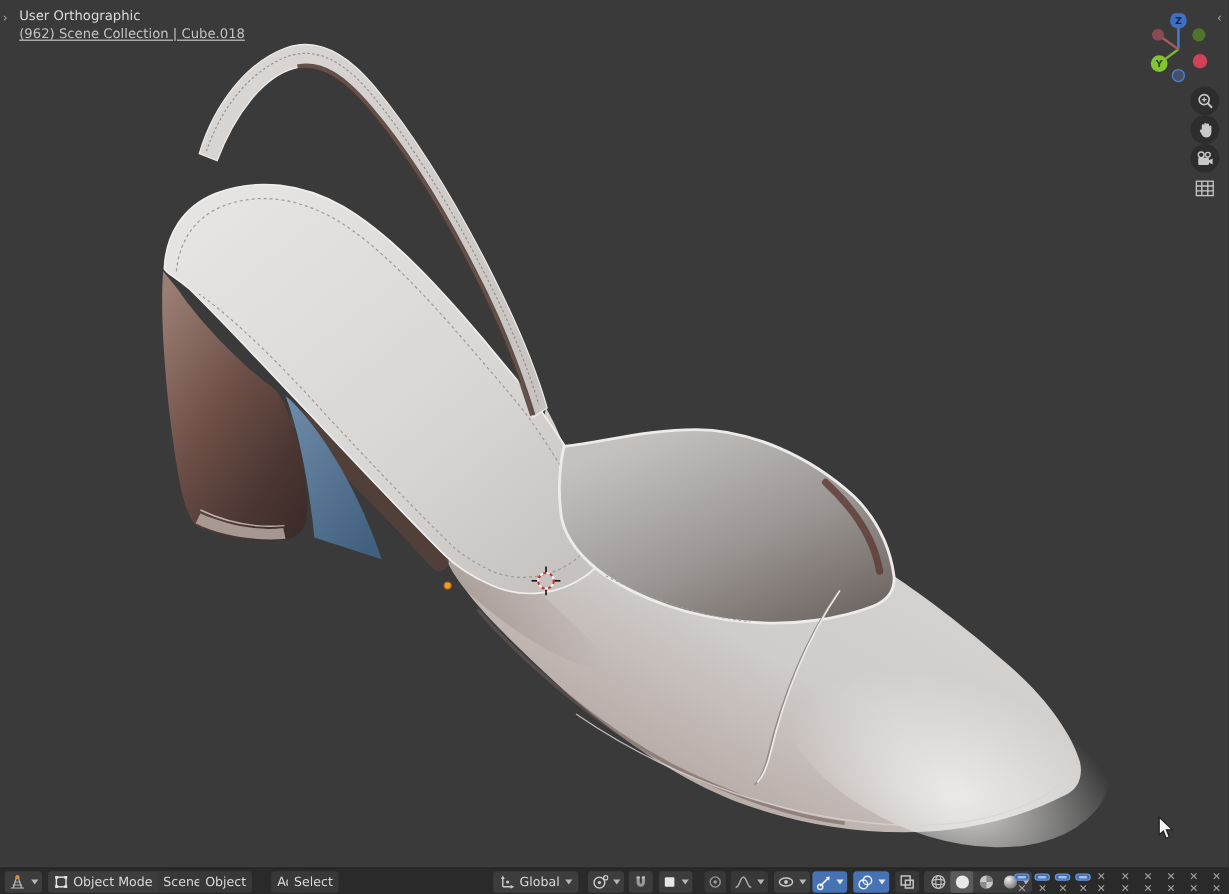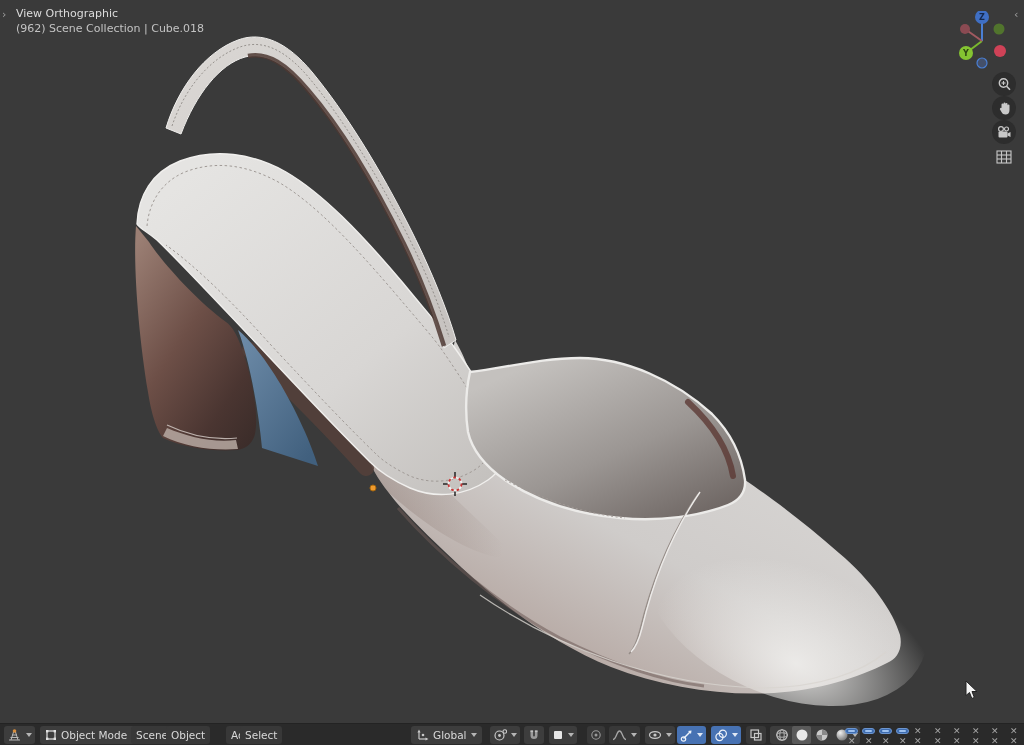--- a/index.html
+++ b/index.html
@@ -2,21 +2,21 @@
 <html><head>
 <meta charset="utf-8">
 <style>
   html,body{margin:0;padding:0;background:#222;}
   #stage{position:relative;width:1024px;height:745px;overflow:hidden;
          background:#3a3a3a;font-family:"DejaVu Sans",sans-serif;
          -webkit-font-smoothing:antialiased;}
   .abs{position:absolute;}
   
   .vp-label{color:#dcdcdc;font-size:11px;line-height:15px;white-space:nowrap;}
-  .vp-label.dim{color:#c3c3c3;}
+  .vp-label.dim{color:#c3c3c3;text-decoration:underline;}
   .edge-arrow{color:#9f9f9f;font-size:11px;line-height:11px;}
   
   .navbtn{width:24px;height:24px;border-radius:50%;background:#2d2d2d;
           display:flex;align-items:center;justify-content:center;}
   
   #header{position:absolute;left:0;top:723px;width:1024px;height:22px;
           background:#2a2a2a;border-top:1px solid #232323;box-sizing:border-box;}
   .btn{position:absolute;top:2px;height:18px;background:#3d3d3d;border-radius:3px;
        display:inline-flex;align-items:center;gap:4px;padding:0 5px;
        color:#d8d8d8;font-size:10.5px;white-space:nowrap;box-sizing:border-box;}
@@ -210,21 +210,21 @@
       <line x1="455" y1="472" x2="455" y2="478" stroke="#1a1a1a" stroke-width="1.4"></line>
       <line x1="455" y1="490" x2="455" y2="496" stroke="#1a1a1a" stroke-width="1.4"></line>
       <line x1="443" y1="484" x2="449" y2="484" stroke="#1a1a1a" stroke-width="1.4"></line>
       <line x1="461" y1="484" x2="467" y2="484" stroke="#1a1a1a" stroke-width="1.4"></line>
       <circle cx="455" cy="484" r="6.5" fill="none" stroke="#cc3333" stroke-width="1.8" stroke-dasharray="2.8 2.8"></circle>
       <circle cx="455" cy="484" r="6.5" fill="none" stroke="#f2f2f2" stroke-width="1.8" stroke-dasharray="2.8 2.8" stroke-dashoffset="2.8"></circle>
     </g>
   </svg>
 
   <div class="abs edge-arrow" style="left:2px;top:9px">›</div>
-  <div class="abs vp-label" style="left:16px;top:6px">View Orthographic</div>
+  <div class="abs vp-label" style="left:16px;top:6px">User Orthographic</div>
   <div class="abs vp-label dim" style="left:16px;top:21px">(962) Scene Collection | Cube.018</div>
   <div class="abs edge-arrow" style="left:1014px;top:9px">‹</div>
 
   <svg class="abs" style="left:952px;top:11px" width="62" height="62" viewBox="0 0 62 62">
     <line x1="30" y1="30" x2="30" y2="6" stroke="#4a7fd4" stroke-width="2"></line>
     <line x1="30" y1="30" x2="14" y2="42" stroke="#7ab82e" stroke-width="2"></line>
     <line x1="30" y1="30" x2="13" y2="18" stroke="#a05a60" stroke-width="2"></line>
     <circle cx="30" cy="6" r="7" fill="#3f6fc4"></circle>
     <text x="30" y="9" font-size="8" font-weight="bold" text-anchor="middle" fill="#14284c">Z</text>
     <circle cx="13" cy="18" r="5" fill="#8a4a52"></circle>

